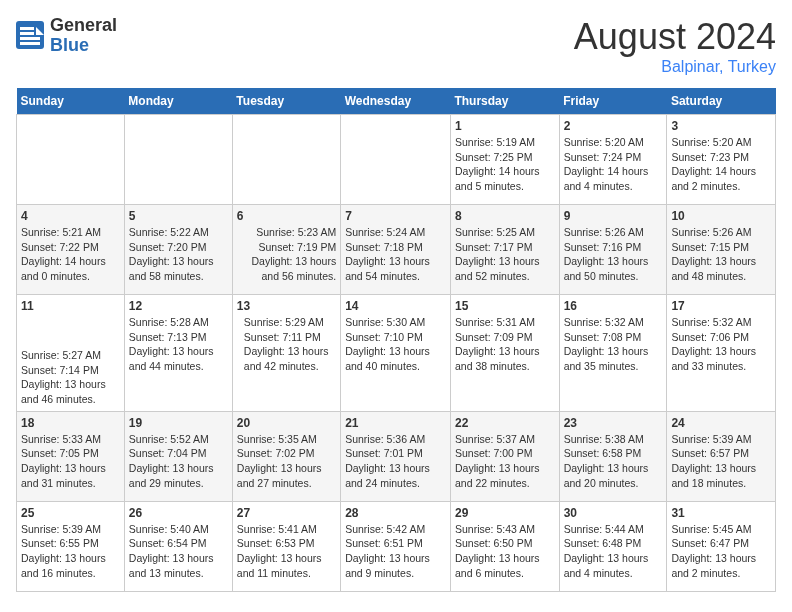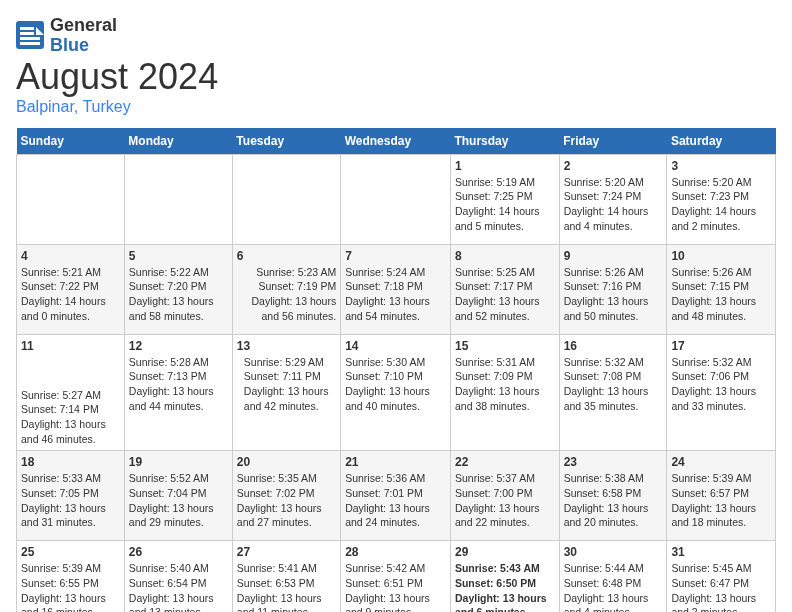--- a/index.html
+++ b/index.html
@@ -8,21 +8,20 @@
       background: #fff;
       width: 792px;
       min-height: 612px;
       padding: 16px;
     }
     .header {
       display: flex;
       justify-content: space-between;
       align-items: flex-start;
       margin-bottom: 12px;
-      flex-direction: column;
     }
     .logo {
       display: flex;
       align-items: center;
     }
     .logo-text {
       display: flex;
       flex-direction: column;
       line-height: 1.1;
     }
@@ -35,20 +34,21 @@
       font-size: 18px;
       font-weight: bold;
       color: #2a6db5;
     }
     .logo-icon {
       width: 30px;
       height: 30px;
       margin-right: 4px;
     }
     .title-block {
+      text-align: right;
     }
     .month-year {
       font-size: 36px;
       font-weight: 300;
       color: #333;
     }
     .location {
       font-size: 16px;
       color: #3b82f6;
     }
@@ -335,21 +335,21 @@
         </td>
         <td>
           <div class="day-number">28</div>
           <div class="day-info" style="white-space: pre-line;">Sunrise: 5:42 AM
 Sunset: 6:51 PM
 Daylight: 13 hours
 and 9 minutes.</div>
         </td>
         <td>
           <div class="day-number">29</div>
-          <div class="day-info" style="white-space: pre-line; font-weight: bold;">Sunrise: 5:43 AM
+          <div class="day-info" style="white-space: pre-line;">Sunrise: 5:43 AM
 Sunset: 6:50 PM
 Daylight: 13 hours
 and 6 minutes.</div>
         </td>
         <td>
           <div class="day-number">30</div>
           <div class="day-info" style="white-space: pre-line;">Sunrise: 5:44 AM
 Sunset: 6:48 PM
 Daylight: 13 hours
 and 4 minutes.</div>

